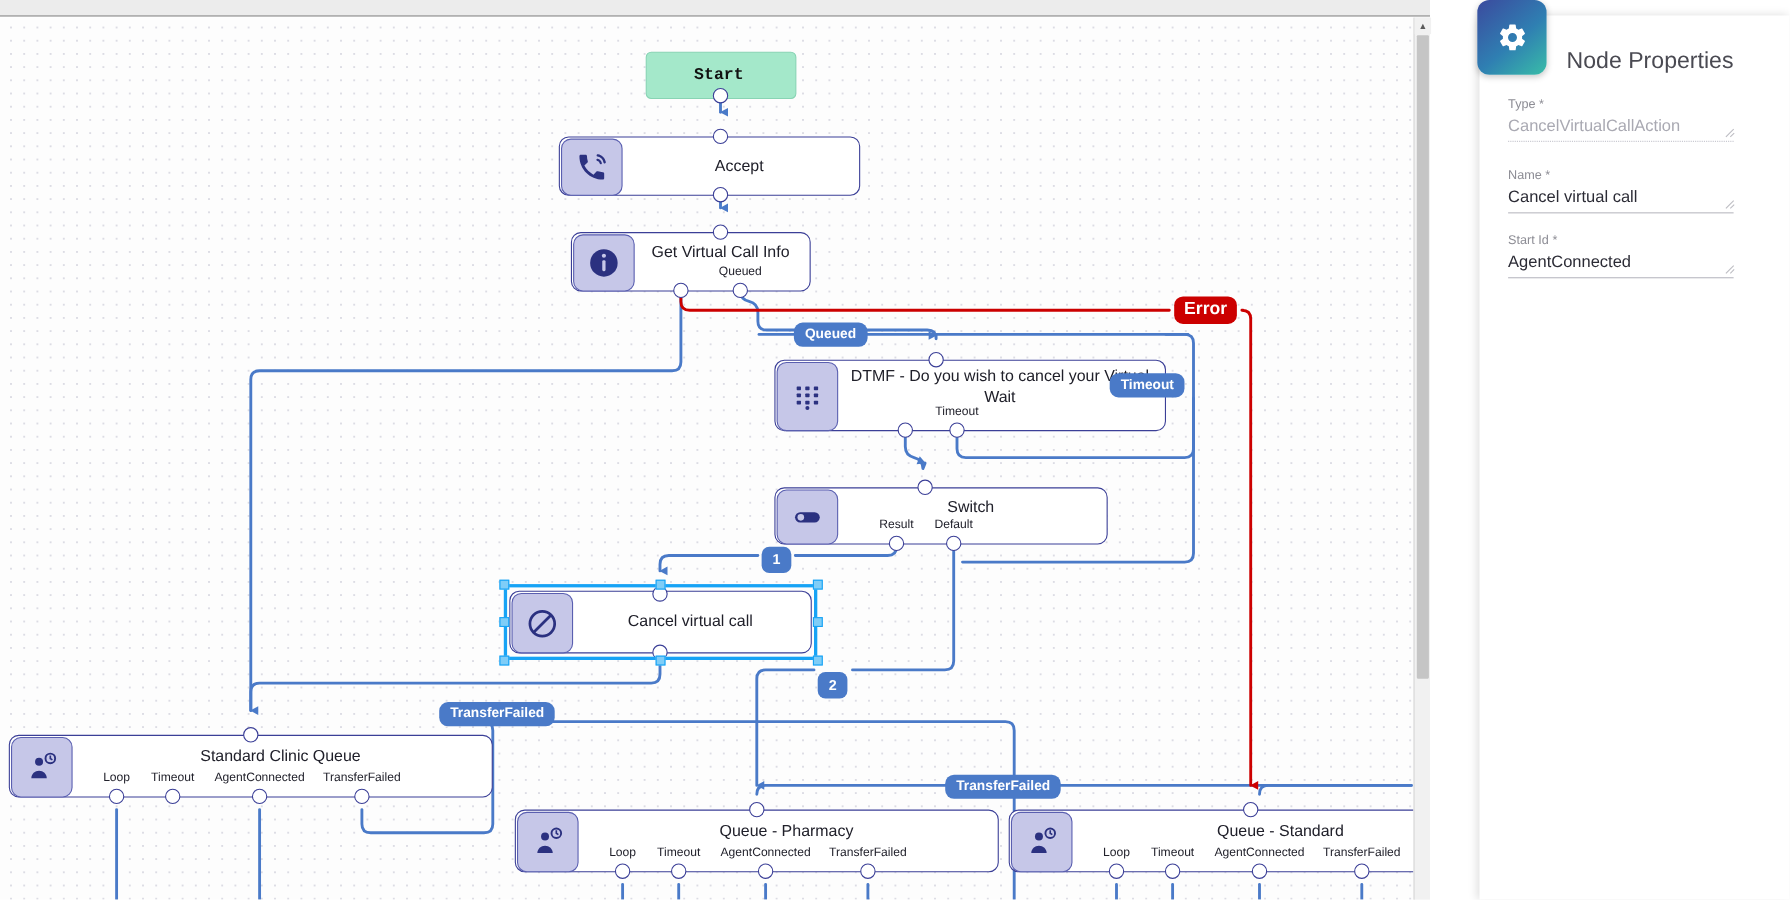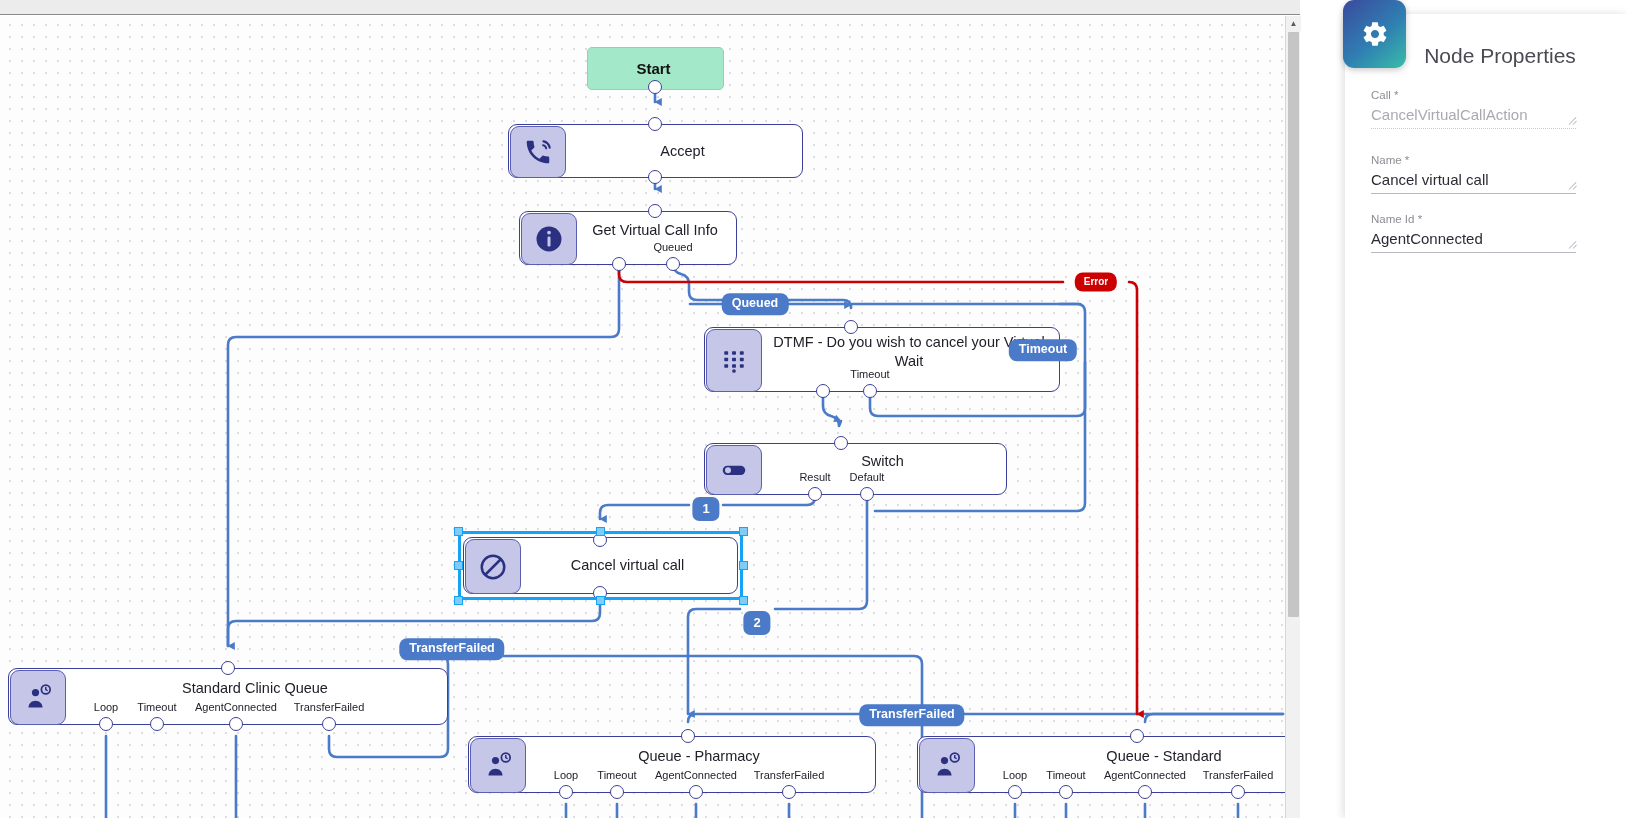--- a/index.html
+++ b/index.html
@@ -67,21 +67,21 @@
     position:absolute; left:58px; right:4px; top:0;
     height:100%;
     display:flex; flex-direction:column; align-items:center; justify-content:center;
     font-size:14.5px; color:#20202a; text-align:center; line-height:1.28;
     pointer-events:none;
   }
   .node.has-ports .title { padding-bottom:16px; }
 
   
   .node.start {
-    background:#a4e8ca; border:1.5px solid #88d4b4; border-radius:5px;
+    background:#a4e8ca; border:1.5px solid #88d4b4; border-radius:5px;font-family:Liberation Mono, monospace;
   }
   .node.start .title { left:0; font-weight:bold; font-size:15px; color:#111; padding:0; }
 
   
   .port {
     position:absolute; width:14px; height:14px;
     border-radius:50%; background:#fff;
     border:1.7px solid #3b3f97;
     margin-left:-7px; margin-top:-7px;
   }
@@ -91,21 +91,21 @@
   }
 
   
   .badge {
     position:absolute; transform:translate(-50%,-50%);
     background:#4a7ac8; color:#fff;
     font-size:12.5px; font-weight:bold;
     padding:4px 10px 5px; border-radius:8px;
     white-space:nowrap; line-height:1;
   }
-  .badge.err { background:#cc0000; font-size:10px; padding:4px 9px 5px; }
+  .badge.err { background:#cc0000; font-size:16px; padding:4px 9px 5px; }
   .badge.num { padding:5px 10px 6px; font-size:13px; border-radius:7px; }
 
   
   .sel-frame {
     position:absolute;
     border:3px solid #17a3f5;
     background:transparent;
   }
   .handle {
     position:absolute; width:9px; height:9px;
@@ -229,21 +229,21 @@
         <path d="M619,240 L619,258 q0,8 8,8 L1063,266"></path>
         <path d="M1130,266 L1129,266 q8,0 8,8 L1137,698" marker-end="url(#ahr)"></path>
       </g>
     </svg>
 
     <div id="node-layer">
         <div class="node start" style="left: 587px; top: 31px; width: 137px; height: 43px;">
           <div class="title">Start</div>
         </div>
         <div class="port" style="left: 655px; top: 71px;"></div>
-        <div class="node" style="left: 508px; top: 108px; width: 295px; height: 54px;">
+        <div class="node" style="left: 508px; top: 108px; width: 274px; height: 54px;">
           <div class="icon-box">
             <svg width="30" height="30" viewBox="0 0 24 24" fill="#2b3180">
       <path d="M6.6 10.8c1.4 2.8 3.8 5.1 6.6 6.6l2.2-2.2c.3-.3.7-.4 1-.2 1.1.4 2.4.6 3.6.6.6 0 1 .4 1 1V20c0 .6-.4 1-1 1C10.6 21 3 13.4 3 4c0-.6.4-1 1-1h3.5c.6 0 1 .4 1 1 0 1.3.2 2.5.6 3.6.1.3 0 .7-.2 1l-2.3 2.2z"></path>
       <path d="M15.5 3.4c0-.5.5-.9 1-.8 2.9.5 5.2 2.8 5.7 5.7.1.5-.3 1-.8 1-.4 0-.8-.3-.9-.8-.4-2.1-2-3.8-4.2-4.2-.5-.1-.8-.5-.8-.9z"></path>
       <path d="M15.3 6.6c0-.5.4-.8.9-.8 1.6.3 2.8 1.5 3.1 3.1.1.5-.3.9-.8.9-.4 0-.7-.3-.8-.7-.2-.9-.8-1.5-1.7-1.7-.4-.1-.7-.4-.7-.8z"></path>
     </svg>
           </div>
           <div class="title">Accept</div>
         </div>
         <div class="port" style="left: 655px; top: 108px;"></div>
@@ -330,21 +330,21 @@
         </div>
         <div class="port" style="left: 228px; top: 652px;"></div>
         <div class="port" style="left: 106px; top: 708px;"></div>
         <div class="port-label" style="left: 106px; top: 685px;">Loop</div>
         <div class="port" style="left: 157px; top: 708px;"></div>
         <div class="port-label" style="left: 157px; top: 685px;">Timeout</div>
         <div class="port" style="left: 236px; top: 708px;"></div>
         <div class="port-label" style="left: 236px; top: 685px;">AgentConnected</div>
         <div class="port" style="left: 329px; top: 708px;"></div>
         <div class="port-label" style="left: 329px; top: 685px;">TransferFailed</div>
-        <div class="node has-ports" style="left: 468px; top: 720px; width: 408px; height: 57px;">
+        <div class="node has-ports" style="left: 468px; top: 720px; width: 440px; height: 57px;">
           <div class="icon-box">
             <svg width="30" height="30" viewBox="0 0 24 24" fill="#2b3180">
       <circle cx="10" cy="7.6" r="2.9"></circle>
       <path d="M4.4 19.6c0-3.2 2.6-5.4 5.6-5.4s5.6 2.2 5.6 5.4z"></path>
       <circle cx="18.2" cy="5.2" r="3.5" fill="none" stroke="#2b3180" stroke-width="1.4"></circle>
       <path d="M18.2 3.1 L18.2 5.2 L19.7 6.2" stroke="#2b3180" stroke-width="1.2" fill="none"></path>
     </svg>
           </div>
           <div class="title">Queue - Pharmacy</div>
         </div>
@@ -397,33 +397,33 @@
 
   <div class="props-panel">
     <div class="props-gear">
       <svg width="28" height="28" viewBox="0 0 24 24" fill="#ffffff">
         <path d="M19.43 12.98c.04-.32.07-.64.07-.98s-.03-.66-.07-.98l2.11-1.65c.19-.15.24-.42.12-.64l-2-3.46c-.12-.22-.39-.3-.61-.22l-2.49 1c-.52-.4-1.08-.73-1.69-.98l-.38-2.65C14.46 2.18 14.25 2 14 2h-4c-.25 0-.46.18-.49.42l-.38 2.65c-.61.25-1.17.59-1.69.98l-2.49-1c-.23-.09-.49 0-.61.22l-2 3.46c-.13.22-.07.49.12.64l2.11 1.65c-.04.32-.07.65-.07.98s.03.66.07.98l-2.11 1.65c-.19.15-.24.42-.12.64l2 3.46c.12.22.39.3.61.22l2.49-1c.52.4 1.08.73 1.69.98l.38 2.65c.03.24.24.42.49.42h4c.25 0 .46-.18.49-.42l.38-2.65c.61-.25 1.17-.59 1.69-.98l2.49 1c.23.09.49 0 .61-.22l2-3.46c.12-.22.07-.49-.12-.64l-2.11-1.65zM12 15.5c-1.93 0-3.5-1.57-3.5-3.5s1.57-3.5 3.5-3.5 3.5 1.57 3.5 3.5-1.57 3.5-3.5 3.5z"></path>
       </svg>
     </div>
     <div class="props-title">Node Properties</div>
     <div id="fields-layer">
         <div class="field" style="top: 75px;">
-          <div class="flabel">Call *</div>
+          <div class="flabel">Type *</div>
           <div class="fvalue muted">CancelVirtualCallAction</div>
           <div class="resize-grip"></div>
           <div class="underline dotted"></div>
         </div>
         <div class="field" style="top: 140px;">
           <div class="flabel">Name *</div>
           <div class="fvalue">Cancel virtual call</div>
           <div class="resize-grip"></div>
           <div class="underline"></div>
         </div>
         <div class="field" style="top: 199px;">
-          <div class="flabel">Name Id *</div>
+          <div class="flabel">Start Id *</div>
           <div class="fvalue">AgentConnected</div>
           <div class="resize-grip"></div>
           <div class="underline"></div>
         </div>
       </div>
   </div>
 
 </div>
 
 </body></html>

